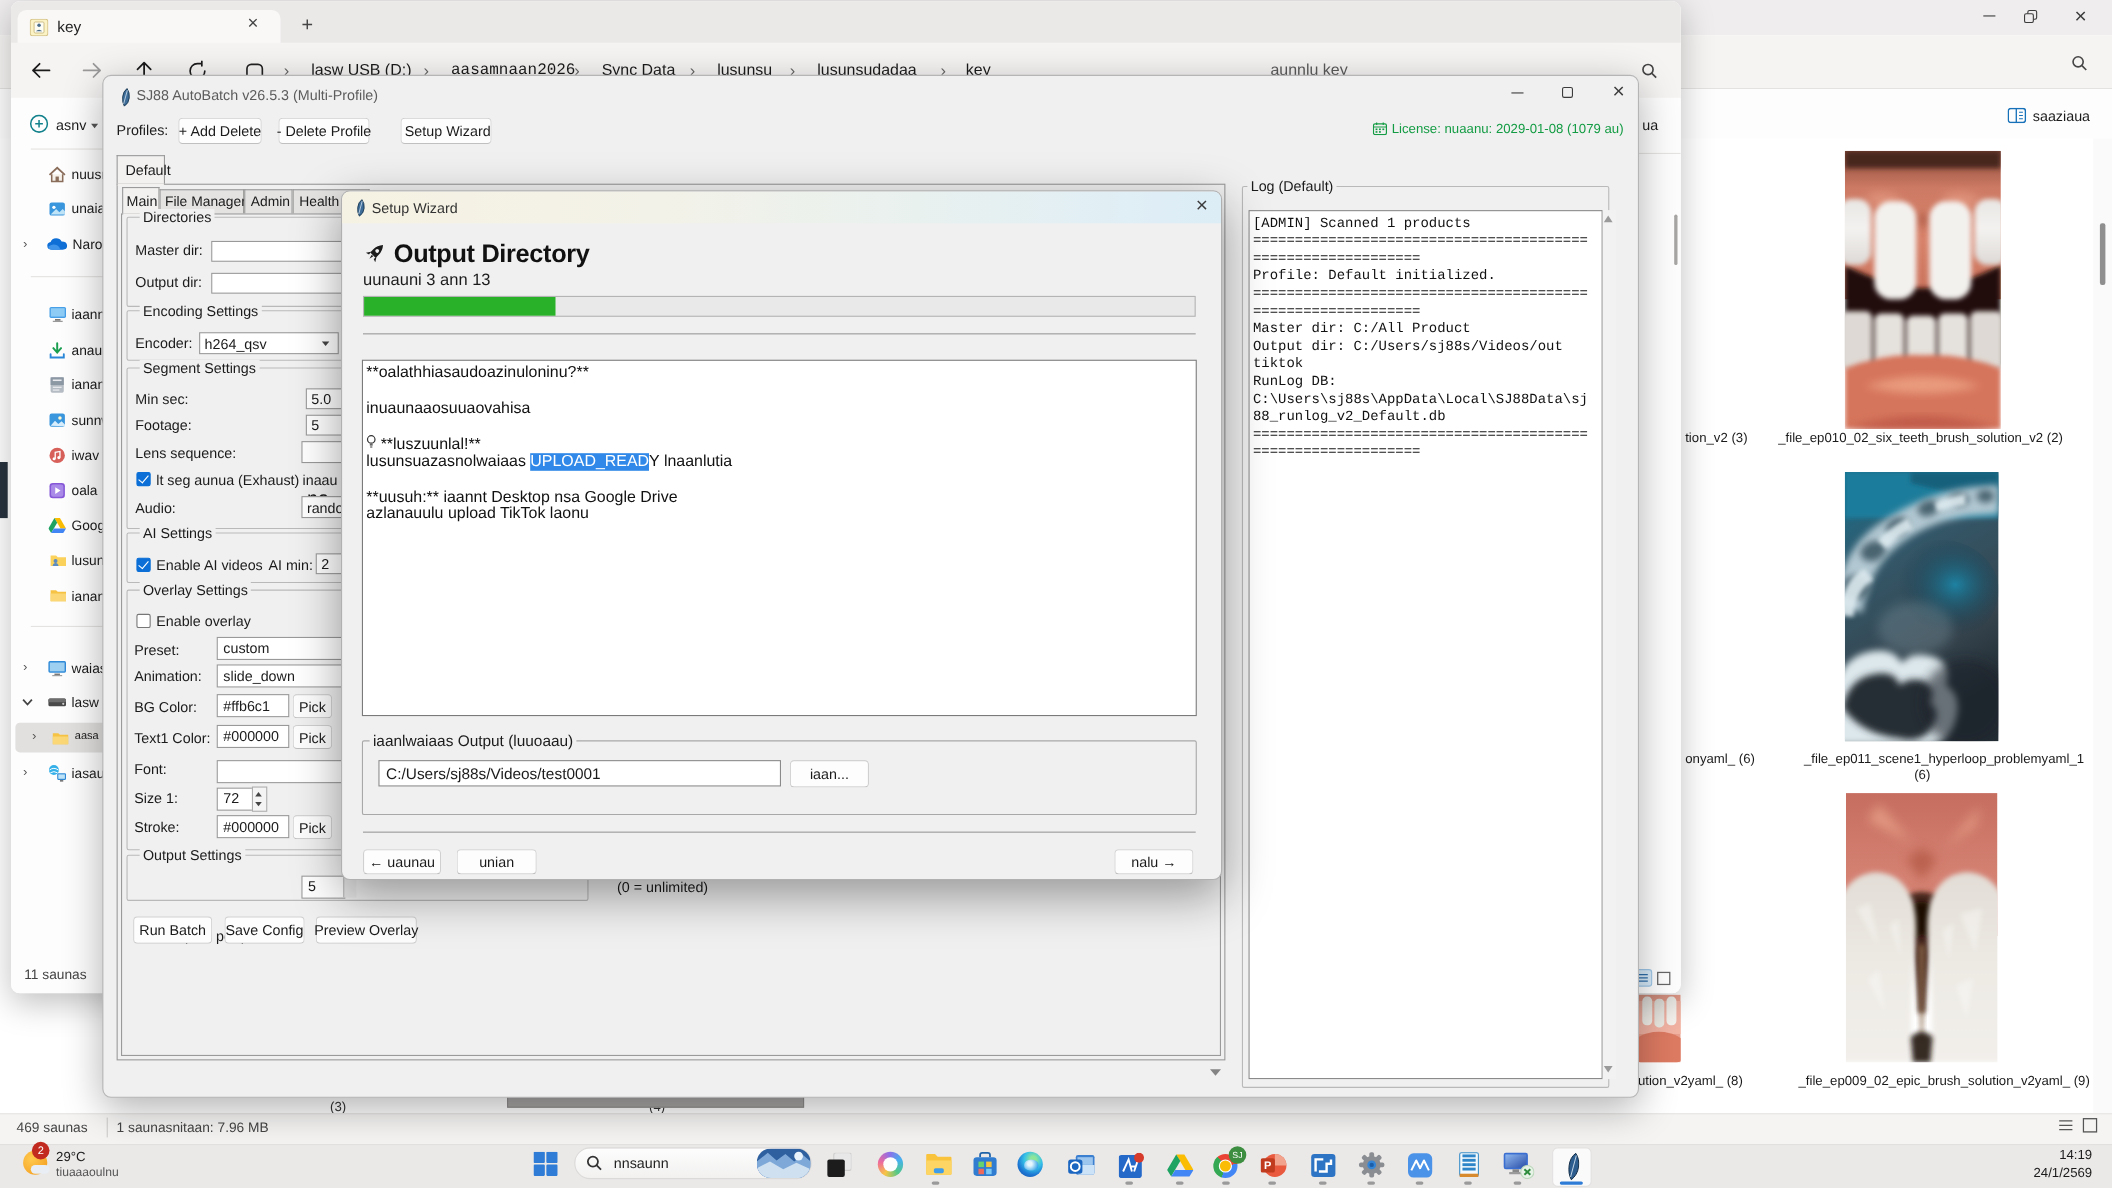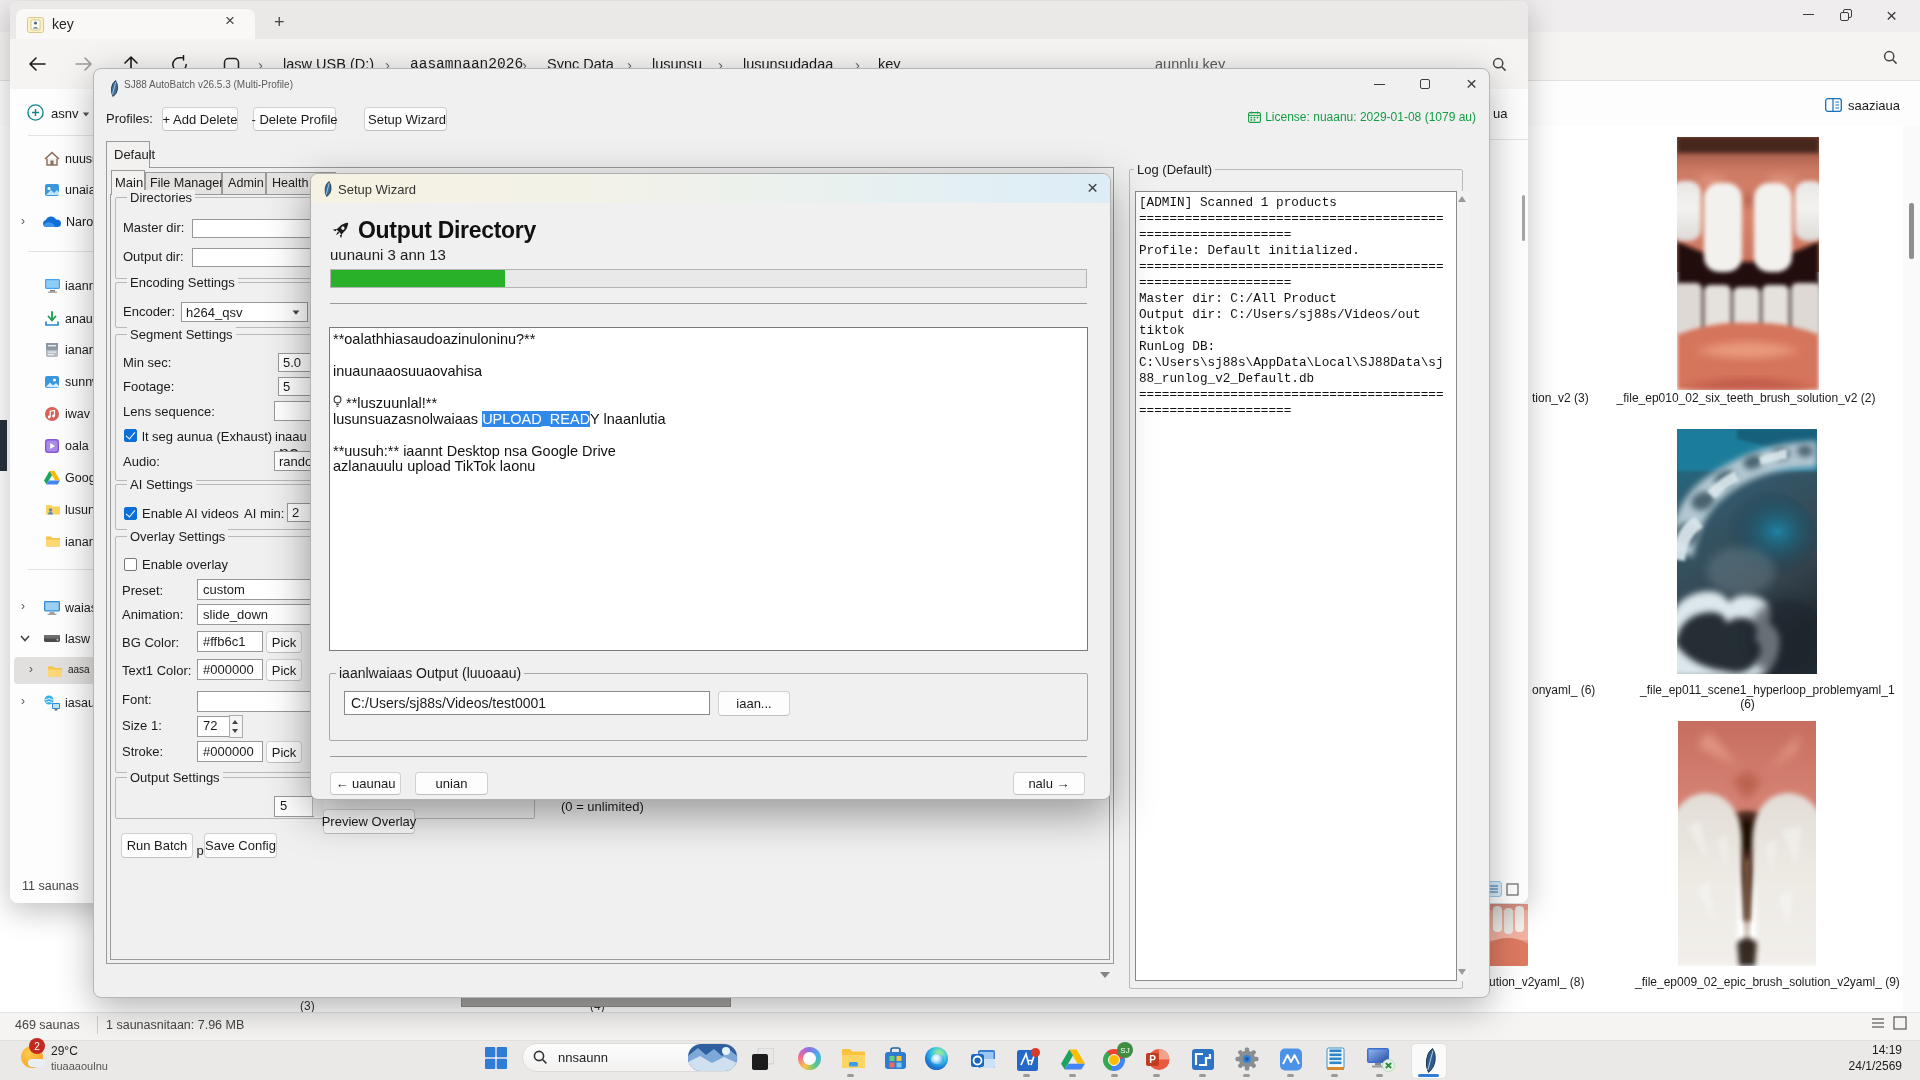--- a/index.html
+++ b/index.html
@@ -444,21 +444,21 @@
       <rect x="1" y="1" width="11" height="11" fill="none" stroke="#666" stroke-width="1.2"></rect>
     </svg>
 </div>
 
 <div id="sjwin" class="abs" style="left:93px;top:68px;width:1397px;height:930px;background:#f0f0f0;border-radius:8px;border:1px solid #b5b5b5;box-shadow:0 10px 36px rgba(0,0,0,.3);overflow:hidden;">
 
   <svg class="abs" style="left:13px;top:11px;" width="12" height="17" viewBox="0 0 12 17">
       <path d="M8.5,0.5 Q11,4 10.5,9 Q10,14 6,16.5 Q4,13 4.5,8 Q5,3 8.5,0.5 Z" fill="#3d6d98" stroke="#17344f" stroke-width=".8"></path>
       <line x1="8.8" y1="2" x2="5.4" y2="14.5" stroke="#dce8f2" stroke-width=".7"></line>
     </svg>
-  <div class="txt" style="left:30px;top:10px;font-size:10px;color:#5c5c5c;">SJ88 AutoBatch v26.5.3 (Multi-Profile)</div>
+  <div class="txt" style="left:30px;top:10px;font-size:13px;color:#5c5c5c;">SJ88 AutoBatch v26.5.3 (Multi-Profile)</div>
   <div class="abs" style="left:1280px;top:15px;width:11px;height:1.4px;background:#3c3c3c;"></div>
   <div class="abs" style="left:1326px;top:10px;width:10px;height:10px;border:1.3px solid #3c3c3c;border-radius:2px;"></div>
   <div class="txt" style="left:1372px;top:4px;font-size:19px;font-weight:300;color:#3c3c3c;">×</div>
 
   <div class="txt" style="left:12px;top:42px;font-size:13px;">Profiles:</div>
   <div class="btn" style="left:68px;top:38px;width:76px;height:24px;">+ Add Delete</div>
   <div class="btn" style="left:159px;top:38px;width:83px;height:24px;">- Delete Profile</div>
   <div class="btn" style="left:270px;top:38px;width:83px;height:24px;"><svg width="12" height="12" viewBox="0 0 12 12" style="margin-right:3px;">
         <circle cx="8.4" cy="3.6" r="2.1" fill="none" stroke="#6a7c8c" stroke-width="1.7" stroke-dasharray="8.5 4.7"></circle>
         <line x1="6.8" y1="5.2" x2="2" y2="10" stroke="#6a7c8c" stroke-width="1.9" stroke-linecap="round"></line>
@@ -573,21 +573,21 @@
   <div class="gbx" style="left:21px;top:708px;width:420px;height:42px;"></div>
   <div class="gbxlab" style="left:33px;top:701px;">Output Settings</div>
   <div class="txt" style="left:28px;top:730px;font-size:13px;margin-top:44px;">Max outputs per product:</div>
   <div class="entry" style="left:180px;top:727px;width:40px;height:21px;"></div>
   <div class="txt" style="left:186px;top:729px;font-size:13px;">5</div>
   <div class="abs" style="left:218px;top:728px;width:12px;height:19px;background:#e8e8e8;border-left:1px solid #bbb;"></div>
   <div class="txt" style="left:467px;top:730px;font-size:13px;">(0 = unlimited)</div>
 
   <div class="btn" style="left:27px;top:764px;width:72px;height:25px;">Run Batch</div>
   <div class="btn" style="left:110px;top:764px;width:73px;height:25px;">Save Config</div>
-  <div class="btn" style="left:193px;top:740px;width:92px;height:25px;margin-left:36px;">Preview Overlay</div>
+  <div class="btn" style="left:193px;top:764px;width:92px;height:25px;">Preview Overlay</div>
 
   <div class="abs" style="left:1006px;top:903px;width:0;height:0;border-left:5px solid transparent;border-right:5px solid transparent;border-top:6px solid #848484;"></div>
 
   <div class="gbx" style="left:1035px;top:100px;width:334px;height:820px;"></div>
   <div class="gbxlab" style="left:1040px;top:93px;">Log (Default)</div>
   <div class="abs" style="left:1041px;top:122px;width:322px;height:790px;background:#fff;border:1px solid #8a8a8a;"></div>
   <div class="abs" style="left:1363px;top:122px;width:12px;height:790px;background:#f2f2f2;"></div>
   <div class="abs" style="left:1364px;top:127px;width:0;height:0;border-left:4.5px solid transparent;border-right:4.5px solid transparent;border-bottom:6px solid #9a9a9a;"></div>
   <div class="abs" style="left:1364px;top:900px;width:0;height:0;border-left:4.5px solid transparent;border-right:4.5px solid transparent;border-top:6px solid #9a9a9a;"></div>
   <div class="abs" style="left:1045px;top:126px;width:308px;font-family:'Liberation Mono',monospace;font-size:12.7px;line-height:16px;color:#111;white-space:pre;">[ADMIN] Scanned 1 products

